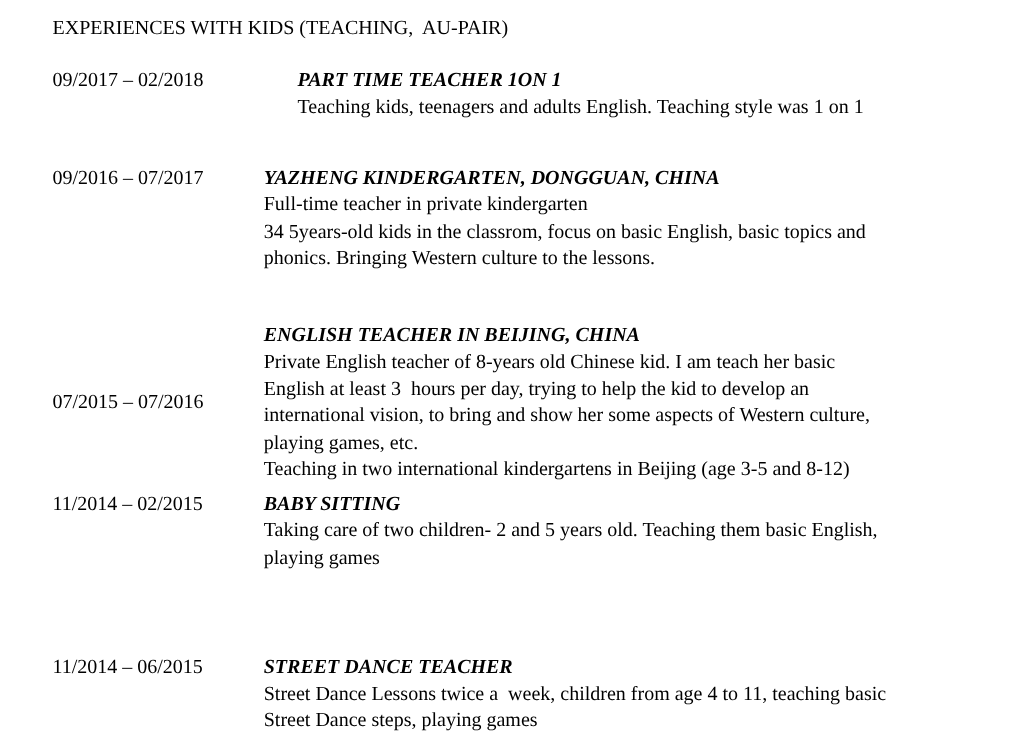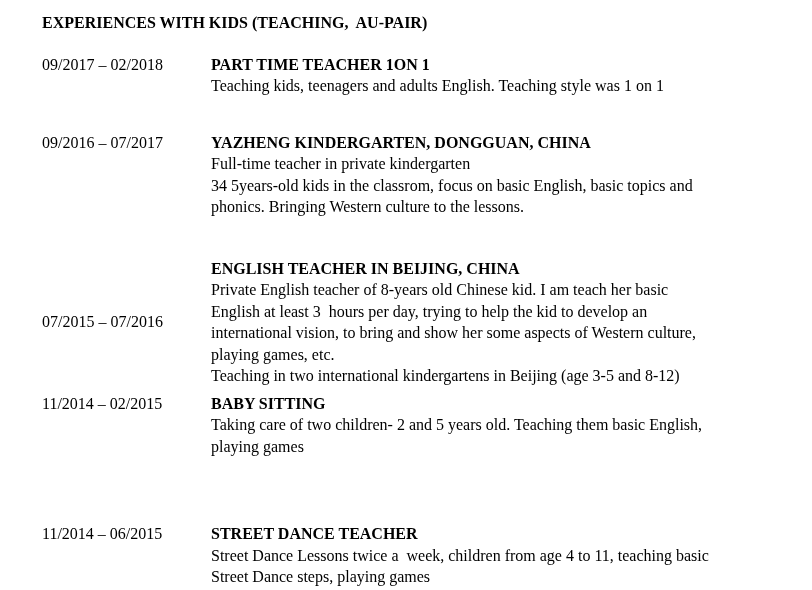--- a/index.html
+++ b/index.html
@@ -13,44 +13,45 @@
     overflow: hidden;
     color: #000000;
     font-family: "Liberation Serif", "DejaVu Serif", serif;
     font-size: 16px;
     line-height: 21.5px;
   }
   .doc {
     padding: 12px 30px 0 42px;
   }
   .heading {
-    font-weight: bold;
+    font-weight: normal;
     margin-bottom: 20px;
     white-space: pre-wrap;
   }
   .entry {
     display: flex;
     align-items: flex-start;
   }
   .entry .period {
     flex: 0 0 169px;
     width: 169px;
     white-space: pre-wrap;
   }
   .entry .content {
     flex: 1 1 auto;
   }
   .entry .title {
     font-weight: bold;
     white-space: pre-wrap;
+    font-style: italic;
   }
   .entry .line {
     white-space: pre-wrap;
   }
-  .mb-e1 { margin-bottom: 35px; }
+  .mb-e1 { margin-bottom: 35px; gap: 27px; }
   .mb-e2 { margin-bottom: 40px; }
   .mb-e3 { margin-bottom: 6px; align-items: center; }
   .mb-e4 { margin-bottom: 66px; }
   .mb-e5 { margin-bottom: 15px; }
 </style>
 </head>
 <body>
 
 <div class="doc">
 

